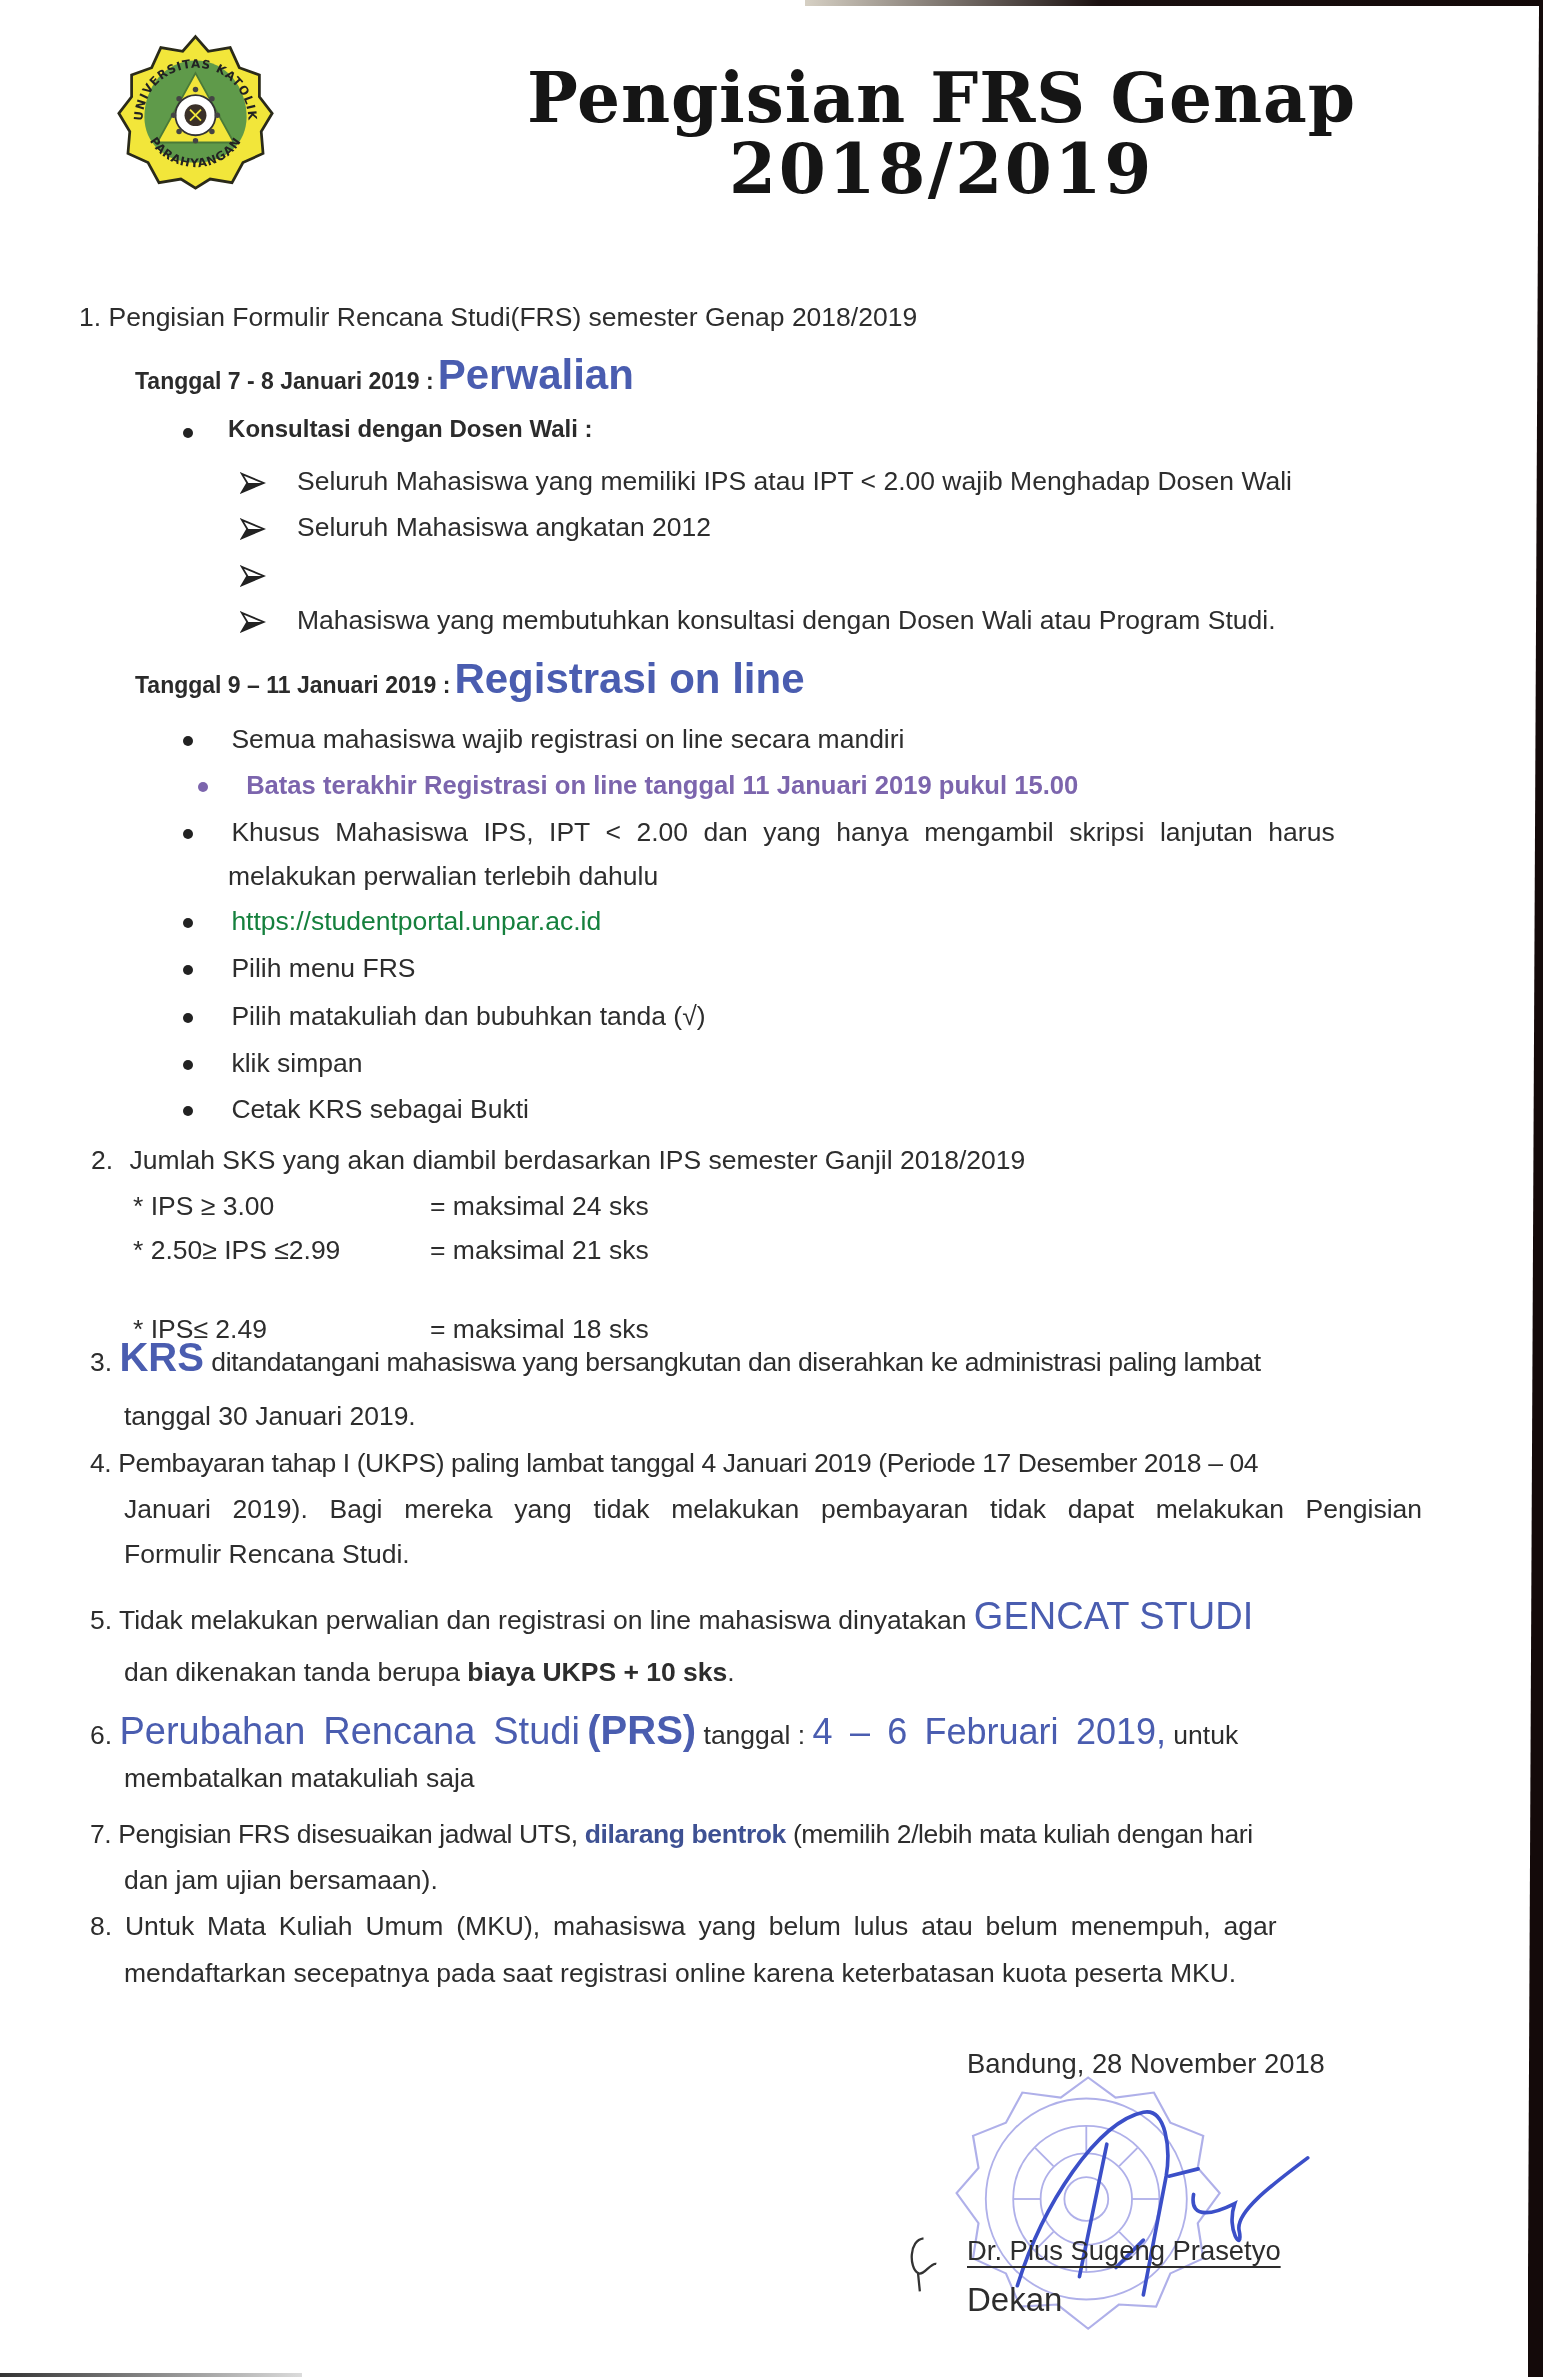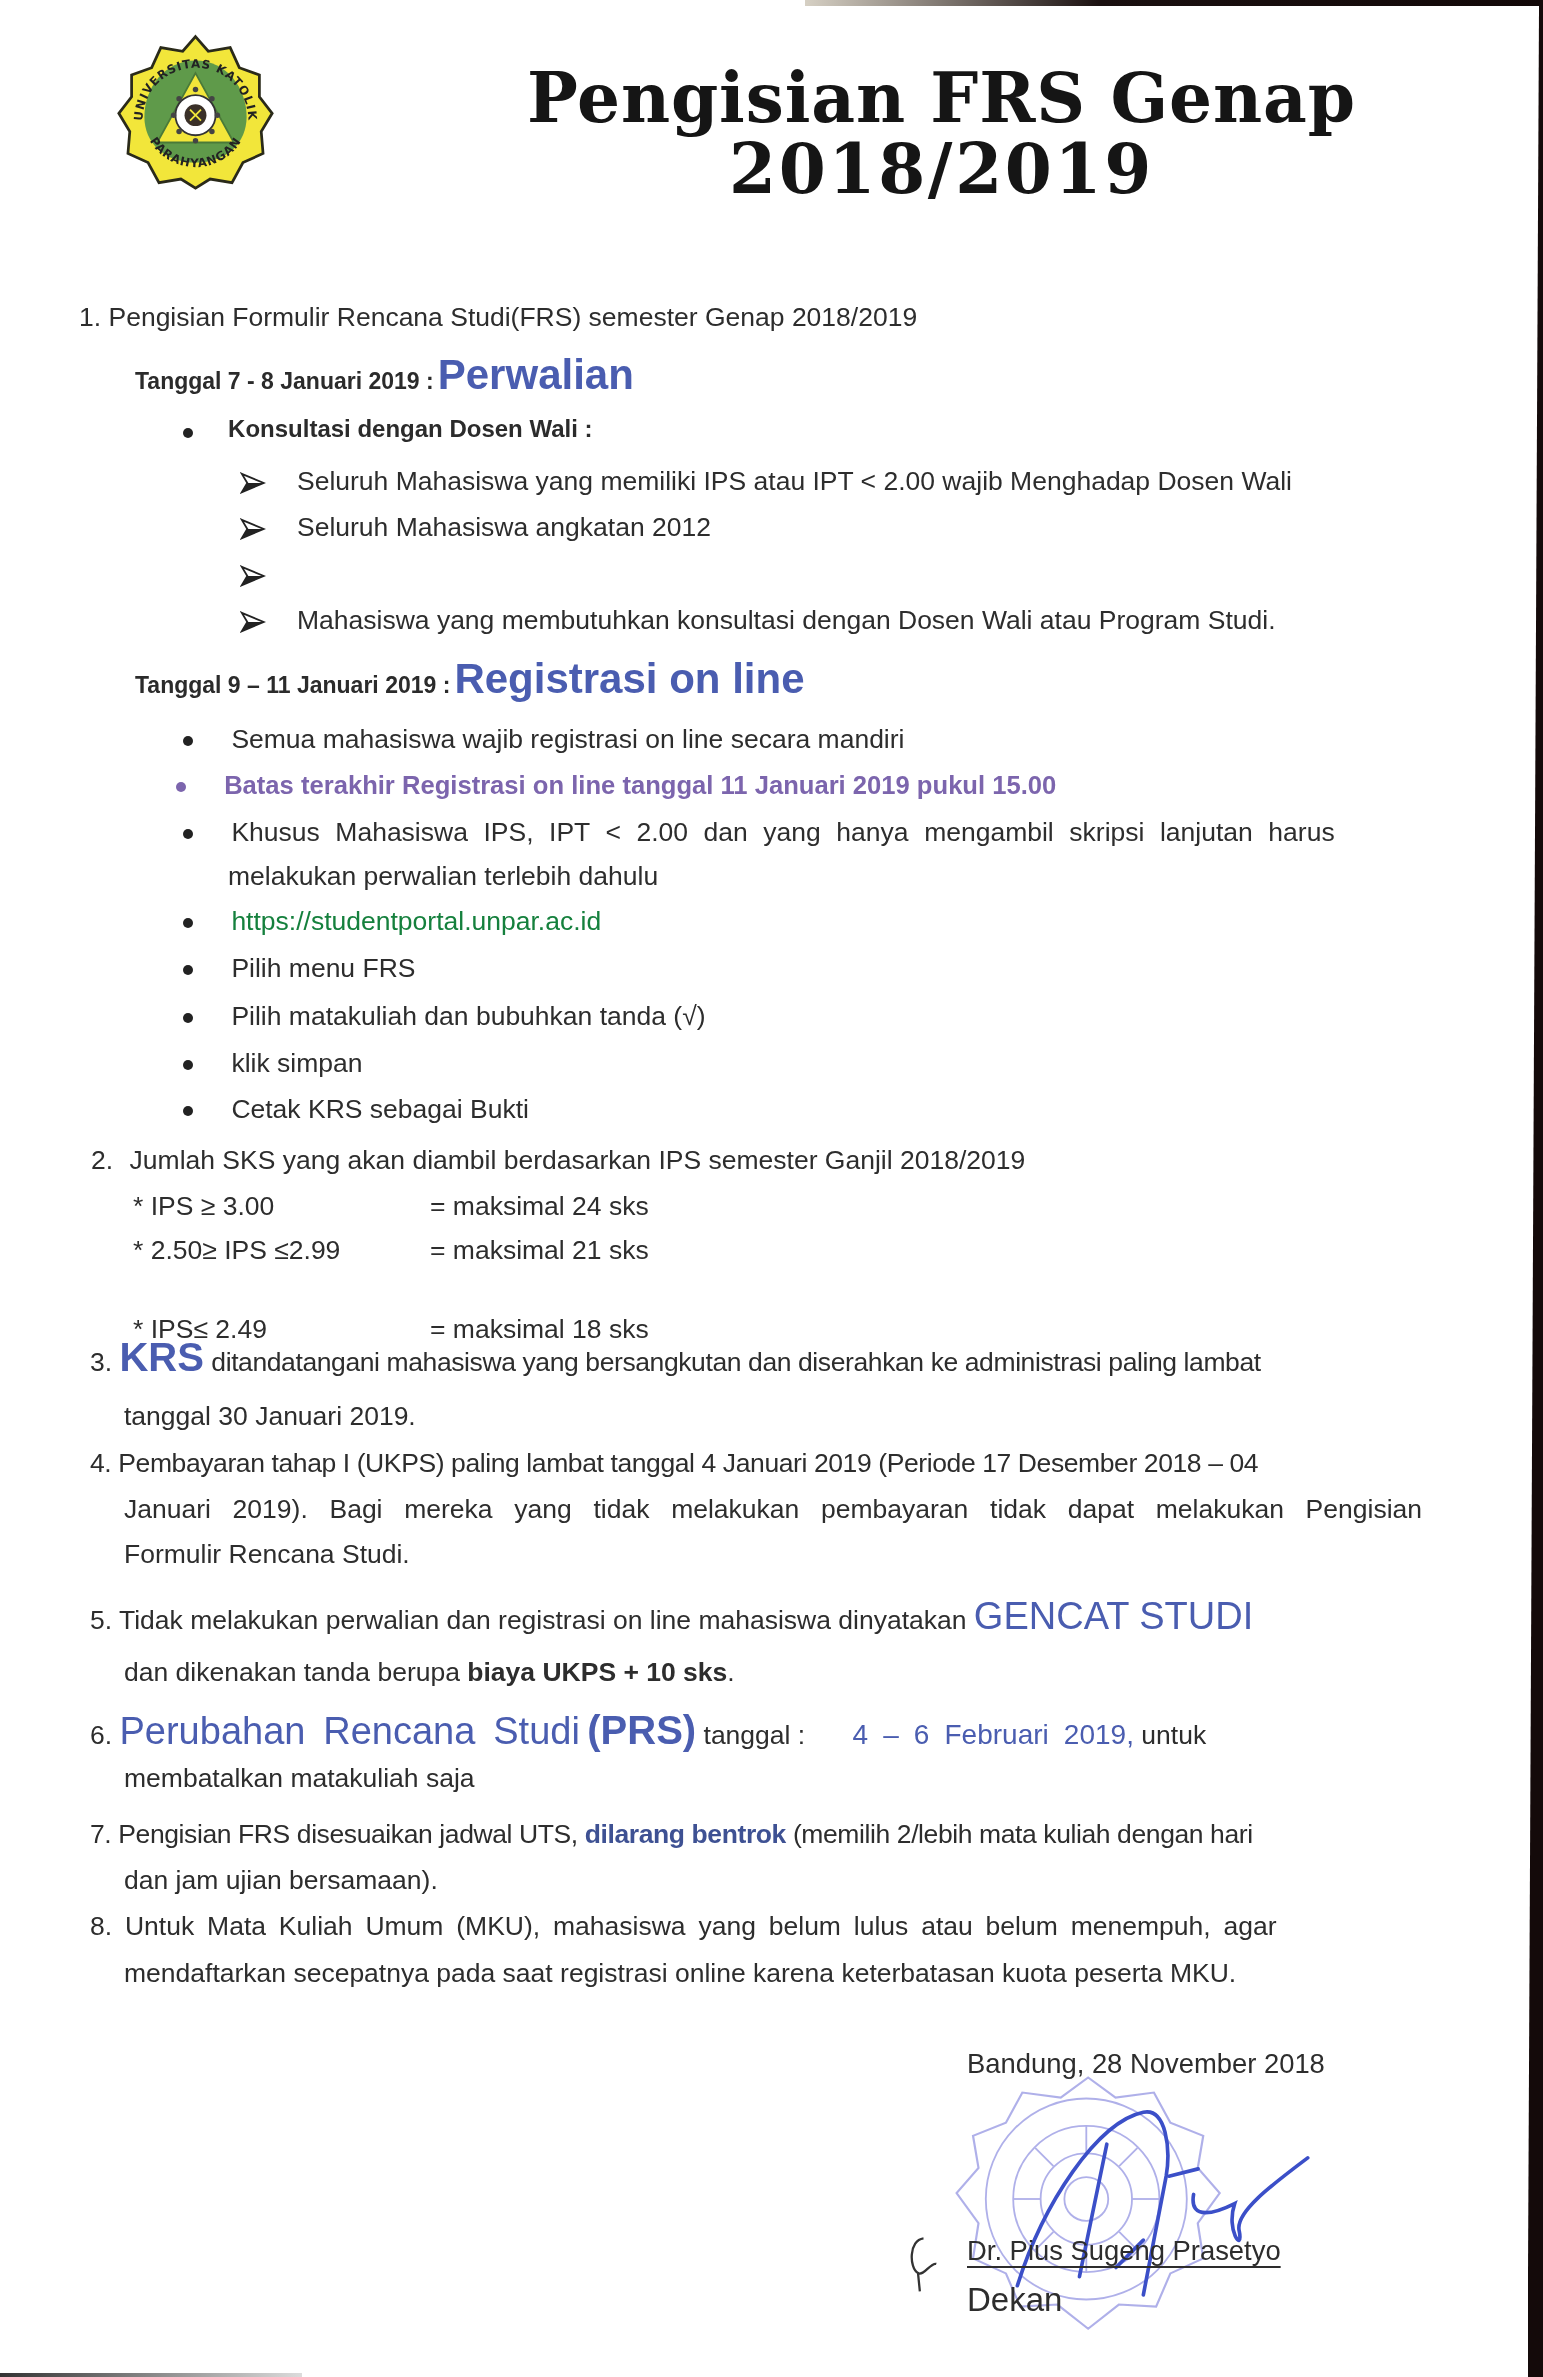--- a/index.html
+++ b/index.html
@@ -131,21 +131,21 @@
 
 <div class="abs" style="left:135px; top:655px;">
   <span class="small-b">Tanggal 9 – 11 Januari 2019 :</span>
   <span class="big blue" style="font-size:42px;">Registrasi on line</span>
 </div>
 
 <div class="abs txt" style="left:183px; top:724px;">
   <span class="bullet"></span>
   <span style="margin-left:31px;">Semua mahasiswa wajib registrasi on line secara mandiri</span>
 </div>
-<div class="abs txt purple bold" style="left:176px; top:771px; font-size:25.6px;">
+<div class="abs txt purple bold" style="left:198px; top:771px; font-size:25.6px;">
   <span class="bullet p"></span>
   <span style="margin-left:31px;">Batas terakhir Registrasi on line tanggal 11 Januari 2019 pukul 15.00</span>
 </div>
 <div class="abs txt" style="left:183px; top:817px; width:1244px;">
   <span class="bullet"></span>
   <span style="margin-left:31px; word-spacing:8.2px;">Khusus Mahasiswa IPS, IPT &lt; 2.00 dan yang hanya mengambil skripsi lanjutan harus</span>
 </div>
 <div class="abs txt" style="left:228px; top:861px;">melakukan perwalian terlebih dahulu</div>
 <div class="abs txt" style="left:183px; top:906px;">
   <span class="bullet"></span>
@@ -203,21 +203,21 @@
 </div>
 <div class="abs txt" style="left:124px; top:1657px;">
   <span>dan dikenakan tanda berupa </span><span class="bold">biaya UKPS + 10 sks</span><span>.</span>
 </div>
 
 <div class="abs txt" style="left:90px; top:1708px; width:1335px;">
   <span>6.</span>
   <span class="med blue" style="font-size:38px; word-spacing:7.3px;">Perubahan  Rencana  Studi</span>
   <span class="big blue" style="font-size:40px;text-align:center;">(PRS)</span>
   <span>tanggal  :</span>
-  <span class="med blue" style="font-size:28px; word-spacing:7.3px;margin-left:40px;">4  –  6  Februari  2019,</span>
+  <span class="med blue" style="font-size:36px; word-spacing:7.3px;">4  –  6  Februari  2019,</span>
   <span>untuk</span>
 </div>
 <div class="abs txt" style="left:124px; top:1763px;">membatalkan matakuliah saja</div>
 
 <div class="abs txt" style="left:90px; top:1819px; width:1344px; letter-spacing:-0.4px;">
   <span>7.</span>
   <span>Pengisian FRS  disesuaikan jadwal UTS, </span><span class="bold navy">dilarang bentrok</span><span> (memilih 2/lebih mata kuliah dengan hari</span>
 </div>
 <div class="abs txt" style="left:124px; top:1865px;">dan jam ujian bersamaan).</div>
 

